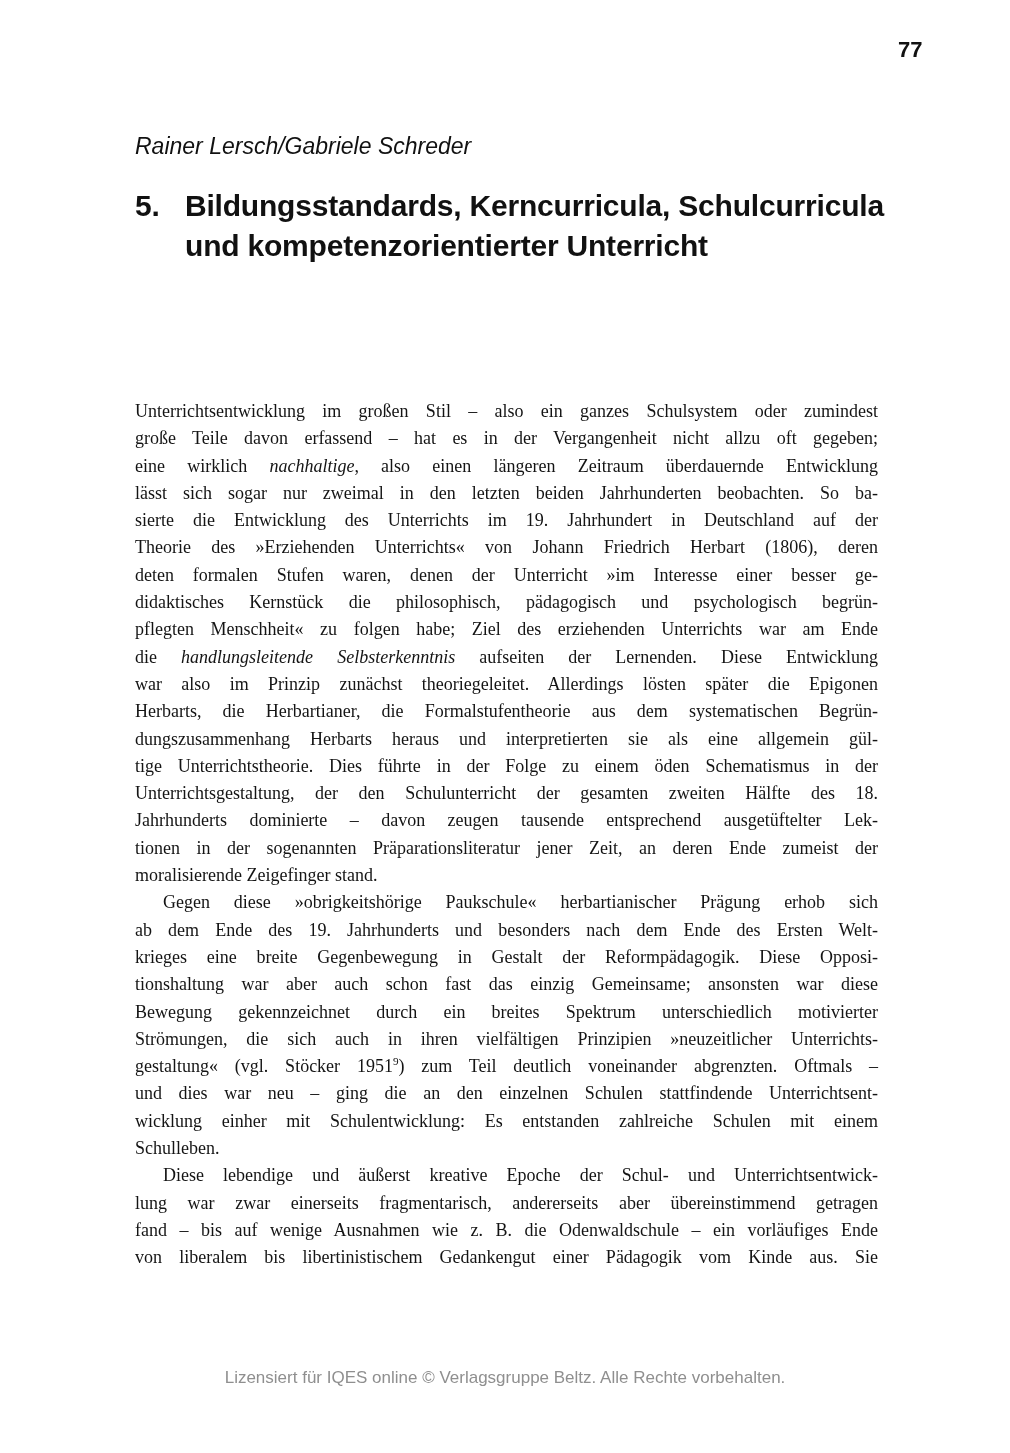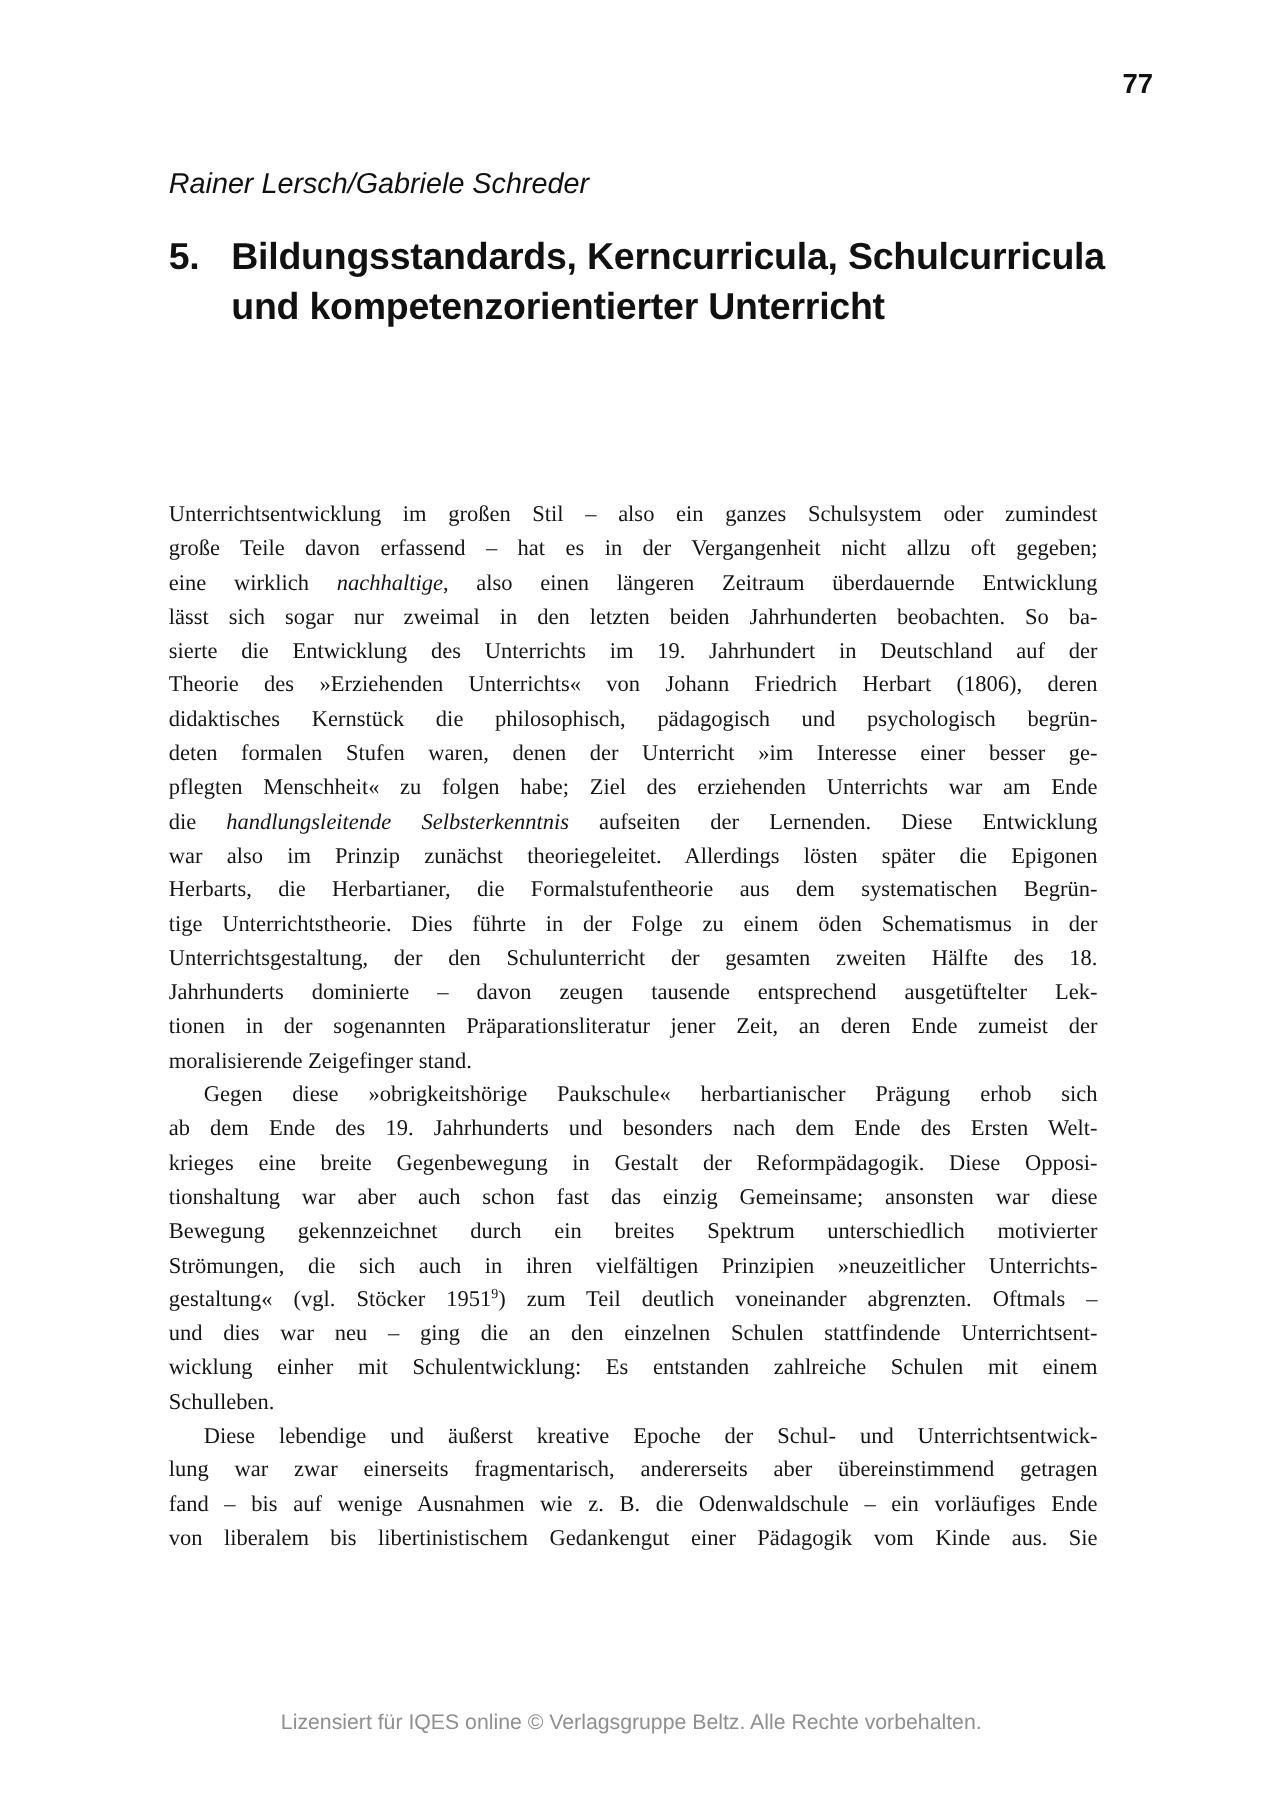--- a/index.html
+++ b/index.html
@@ -10,21 +10,21 @@
   .page {
     position: relative;
     width: 1010px;
     height: 1453px;
     background: #ffffff;
     overflow: hidden;
     color: #141414;
   }
   .page-number {
     position: absolute;
-    top: 55px;
+    top: 38px;
     left: 898px;
     font: 700 22px/1.1 "Liberation Sans", "DejaVu Sans", sans-serif;
     color: #111111;
   }
   .author-line {
     position: absolute;
     top: 133px;
     left: 135px;
     font: italic 23px/1.2 "Liberation Sans", "DejaVu Sans", sans-serif;
     color: #111111;
@@ -94,26 +94,27 @@
   </div>
 
   <div class="body-text">
       <div class="para">
         <div class="line just"><span>Unterrichtsentwicklung im großen Stil – also ein ganzes Schulsystem oder zumindest</span></div>
         <div class="line just"><span>große Teile davon erfassend – hat es in der Vergangenheit nicht allzu oft gegeben;</span></div>
         <div class="line just"><span>eine wirklich </span><span class="it">nachhaltige</span><span>, also einen längeren Zeitraum überdauernde Entwicklung</span></div>
         <div class="line just"><span>lässt sich sogar nur zweimal in den letzten beiden Jahrhunderten beobachten. So ba-</span></div>
         <div class="line just"><span>sierte die Entwicklung des Unterrichts im 19. Jahrhundert in Deutschland auf der</span></div>
         <div class="line just"><span>Theorie des »Erziehenden Unterrichts« von Johann Friedrich Herbart (1806), deren</span></div>
+        <div class="line just"><span>deten formalen Stufen waren, denen der Unterricht »im Interesse einer besser ge-</span></div>
         <div class="line just"><span>didaktisches Kernstück die philosophisch, pädagogisch und psychologisch begrün-</span></div>
-        <div class="line just"><span>deten formalen Stufen waren, denen der Unterricht »im Interesse einer besser ge-</span></div>
         <div class="line just"><span>pflegten Menschheit« zu folgen habe; Ziel des erziehenden Unterrichts war am Ende</span></div>
         <div class="line just"><span>die </span><span class="it">handlungsleitende Selbsterkenntnis</span><span> aufseiten der Lernenden. Diese Entwicklung</span></div>
         <div class="line just"><span>war also im Prinzip zunächst theoriegeleitet. Allerdings lösten später die Epigonen</span></div>
         <div class="line just"><span>Herbarts, die Herbartianer, die Formalstufentheorie aus dem systematischen Begrün-</span></div>
+        <div class="line just"><span>dungszusammenhang Herbarts heraus und interpretierten sie als eine allgemein gül-</span></div>
         <div class="line just"><span>tige Unterrichtstheorie. Dies führte in der Folge zu einem öden Schematismus in der</span></div>
         <div class="line just"><span>Unterrichtsgestaltung, der den Schulunterricht der gesamten zweiten Hälfte des 18.</span></div>
         <div class="line just"><span>Jahrhunderts dominierte – davon zeugen tausende entsprechend ausgetüftelter Lek-</span></div>
         <div class="line just"><span>tionen in der sogenannten Präparationsliteratur jener Zeit, an deren Ende zumeist der</span></div>
         <div class="line"><span>moralisierende Zeigefinger stand.</span></div>
       </div>
       <div class="para">
         <div class="line just indent"><span>Gegen diese »obrigkeitshörige Paukschule« herbartianischer Prägung erhob sich</span></div>
         <div class="line just"><span>ab dem Ende des 19. Jahrhunderts und besonders nach dem Ende des Ersten Welt-</span></div>
         <div class="line just"><span>krieges eine breite Gegenbewegung in Gestalt der Reformpädagogik. Diese Opposi-</span></div>

